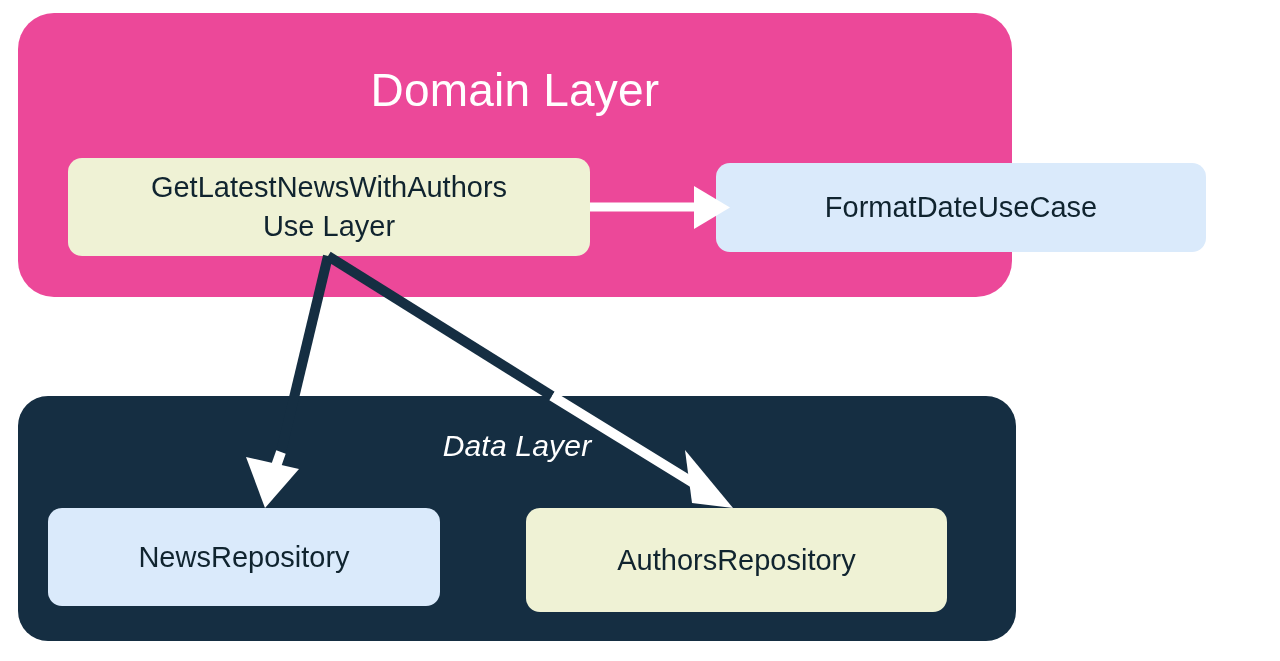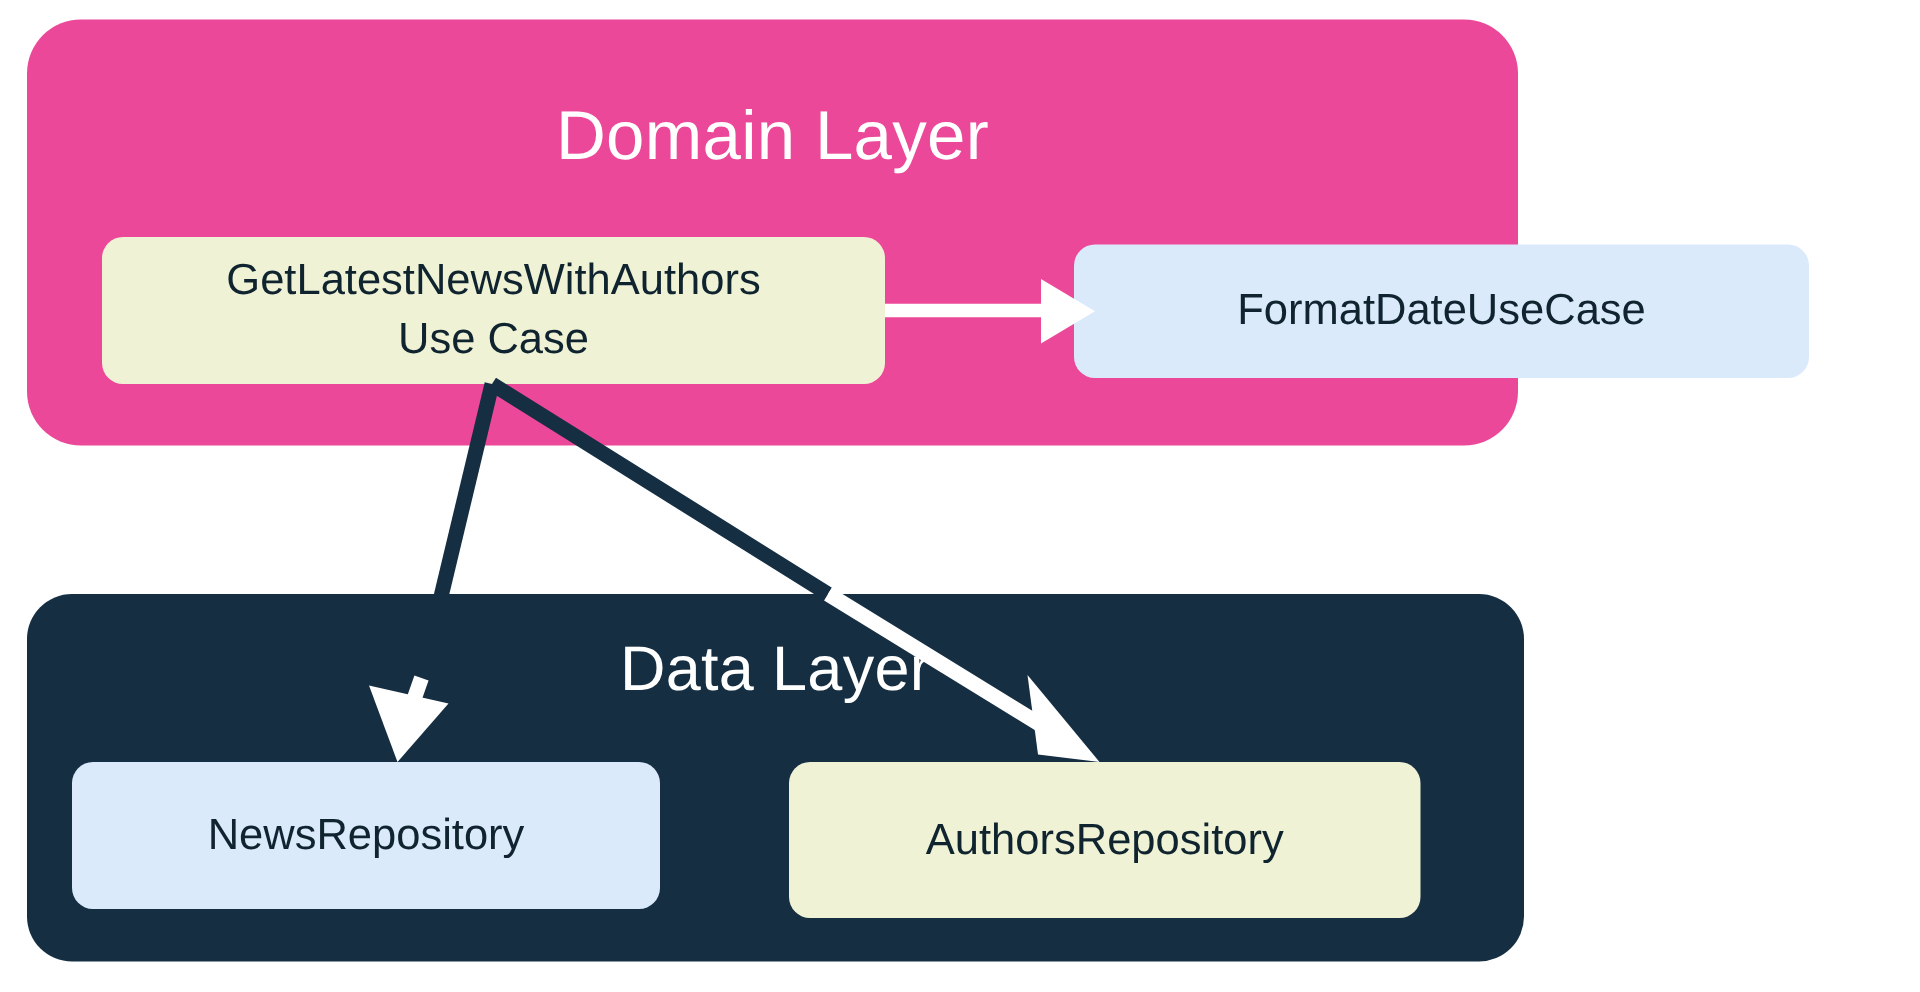--- a/index.html
+++ b/index.html
@@ -52,22 +52,23 @@
     letter-spacing: 0.2px;
     white-space: nowrap;
   }
   #domain-layer .layer-title {
     top: 48px;
     font-size: 46px;
     line-height: 58px;
   }
   #data-layer .layer-title {
     top: 24px;
-    font-size: 42px;
+    font-size: 30px;
     line-height: 52px;
+    font-style: italic;
   }
 
   
   .node {
     position: absolute;
     box-sizing: border-box;
     display: flex;
     align-items: center;
     justify-content: center;
     text-align: center;
@@ -124,21 +125,21 @@
 
   <div class="layer" id="domain-layer">
     <div class="layer-title">Domain Layer</div>
   </div>
 
   <div class="layer" id="data-layer">
     <div class="layer-title">Data Layer</div>
   </div>
 
   <div class="node fill-yellow" id="node-get-latest-news">GetLatestNewsWithAuthors
-Use Case</div>
+Use Layer</div>
 
   <div class="node fill-lightblue" id="node-format-date">FormatDateUseCase</div>
 
   <div class="node fill-lightblue" id="node-news-repository">NewsRepository</div>
 
   <div class="node fill-yellow" id="node-authors-repository">AuthorsRepository</div>
 
   <svg id="connectors" viewBox="0 0 1280 661" width="1280" height="661">
 
     <g>

